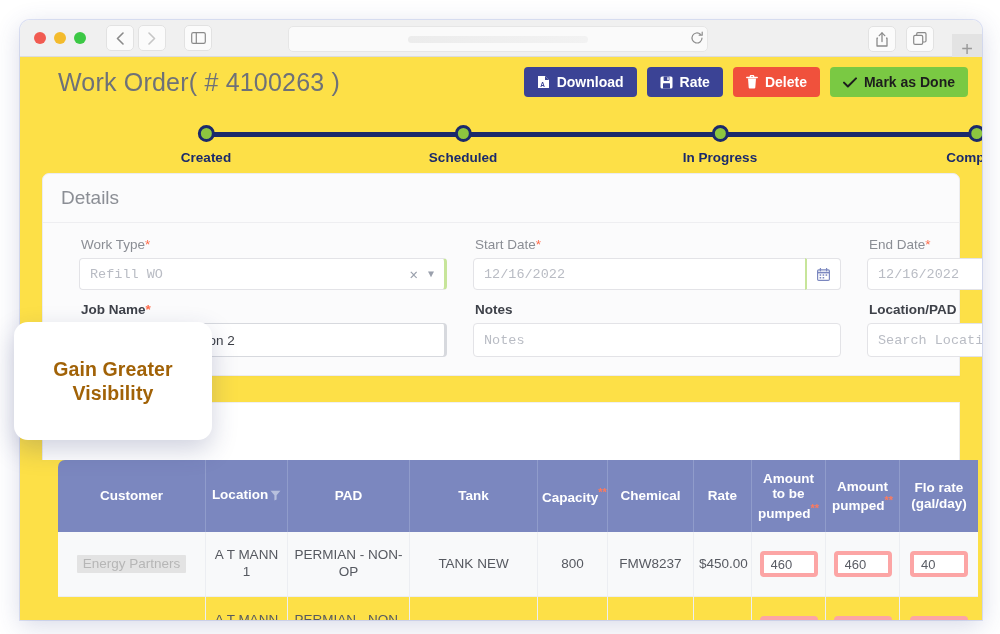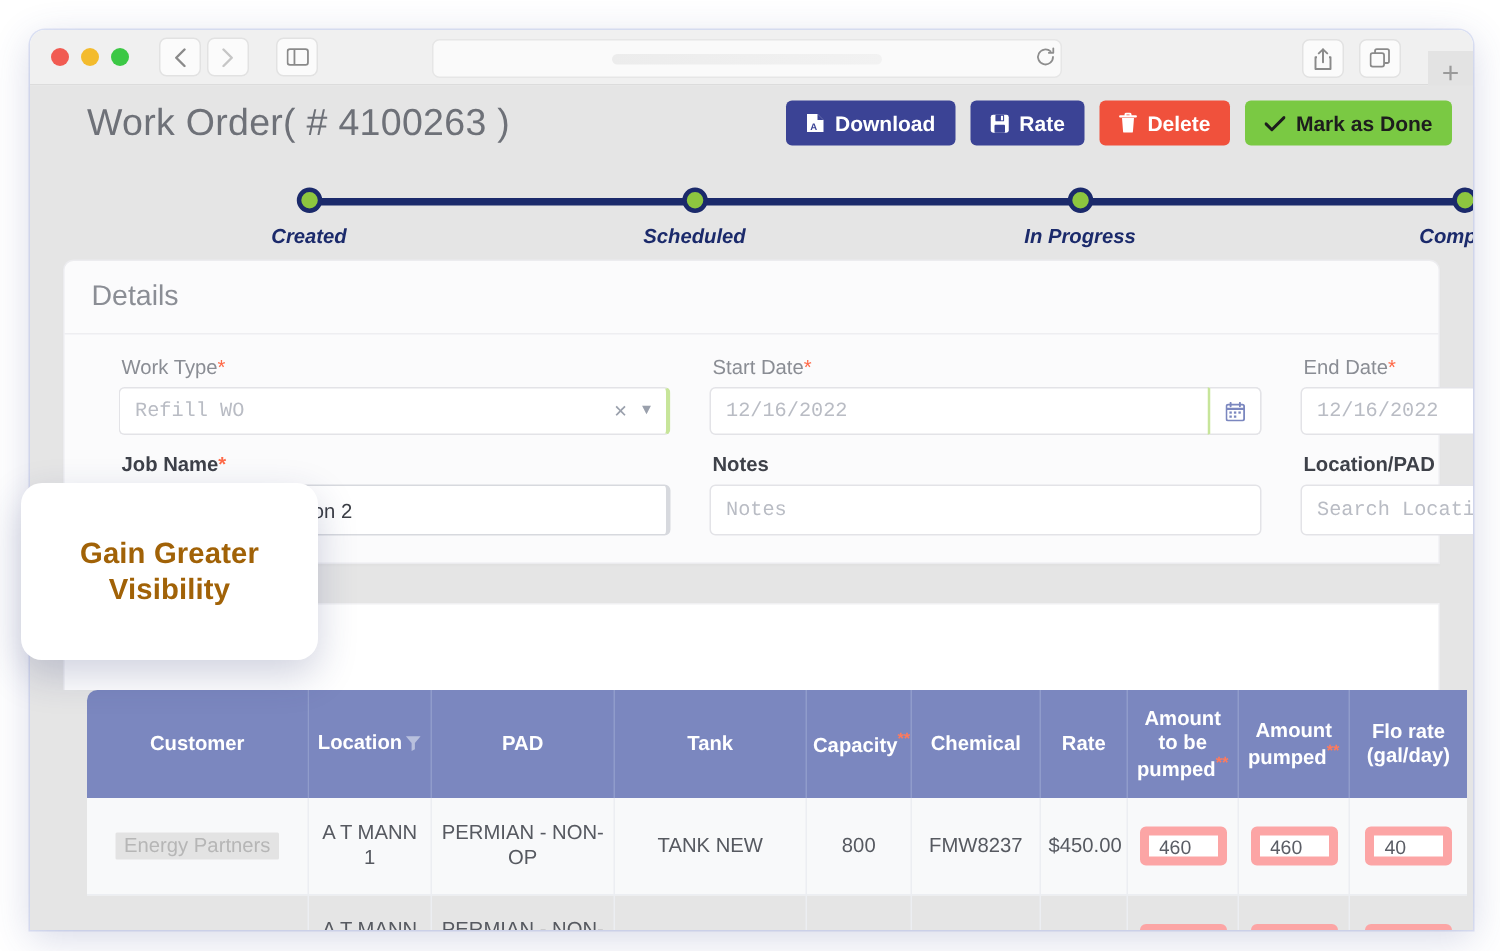--- a/index.html
+++ b/index.html
@@ -56,21 +56,21 @@
     color: #8d8d8d; display:flex; align-items:center; justify-content:center;
   }
   .rightchrome { position: absolute; right: 48px; top: 6px; display: flex; gap: 10px; }
   .plustab {
     position: absolute; right: 0px; top: 14px; width: 30px; height: 30px;
     background: #e3e3e3; display: flex; align-items: center; justify-content: center;
     color: #9a9a9a; font-size: 20px; line-height: 1;
   }
 
   
-  .app { position: relative; height: 564px; background: #e5e5e5; }
+  .app { position: relative; height: 564px; background: #fde047; }
 
   .apphead {
     height: 50px; display: flex; align-items: center;
     padding: 0 14px 0 38px; justify-content: space-between;
   }
   .page-title {
     font-size: 25px; color: #6e7178; font-weight: 400; letter-spacing: .2px;
     white-space: nowrap;
   }
   .actions { display: flex; gap: 10px; align-items: center; }
@@ -88,21 +88,21 @@
   
   .stepper {
     position: relative; margin: 6px 0 0 0; height: 56px;
     padding: 0 0 0 0;
   }
   .track {
     position: absolute; left: 186px; right: -6px; top: 19px;
     height: 5px; background: #1b2a6b; border-radius: 2px;
   }
   .steps { position: absolute; left: 0; right: 0; top: 0; }
-  .step { position: absolute; top: 0; transform: translateX(-50%); text-align: right; font-style: italic; }
+  .step { position: absolute; top: 0; transform: translateX(-50%); text-align: right; }
   .step .node {
     width: 17px; height: 17px; border-radius: 50%;
     background: #8dc63f; border: 3px solid #1b2a6b;
     margin: 12px auto 0; box-sizing: border-box;
   }
   .step .lbl {
     margin-top: 8px; font-size: 13.5px; font-weight: 700; color: #1b2a6b;
     white-space: nowrap;
   }
 
@@ -167,21 +167,21 @@
     border-right: 1px solid #eceef2; border-bottom: 1px solid #eceef2;
     padding: 9px 5px; height: 46px; vertical-align: middle; line-height: 1.25;
   }
   td:last-child { border-right: none; }
   tr.alt td { background: #f8f9fa; }
   .redact {
     display: inline-block; background: #e3e3e3; color: #b6b6b6;
     padding: 1px 6px; border-radius: 1px; text-align: right;
   }
   .numin {
-    width: 58px; height: 26px; border: 6px solid #fca5a5; border-radius: 4px;
+    width: 58px; height: 26px; border: 4px solid #fca5a5; border-radius: 4px;
     background: #fff; font-size: 13px; color: #5a5d65; padding: 0 7px;
     font-family: "Liberation Sans", sans-serif; box-sizing: border-box;
   }
 
   
   .callout {
     position: absolute; left: 14px; top: 322px; width: 198px; height: 118px;
     background: #fff; border-radius: 14px;
     box-shadow: 0 10px 26px rgba(40,50,110,.22);
     display: flex; align-items: center; justify-content: center; text-align: center;

